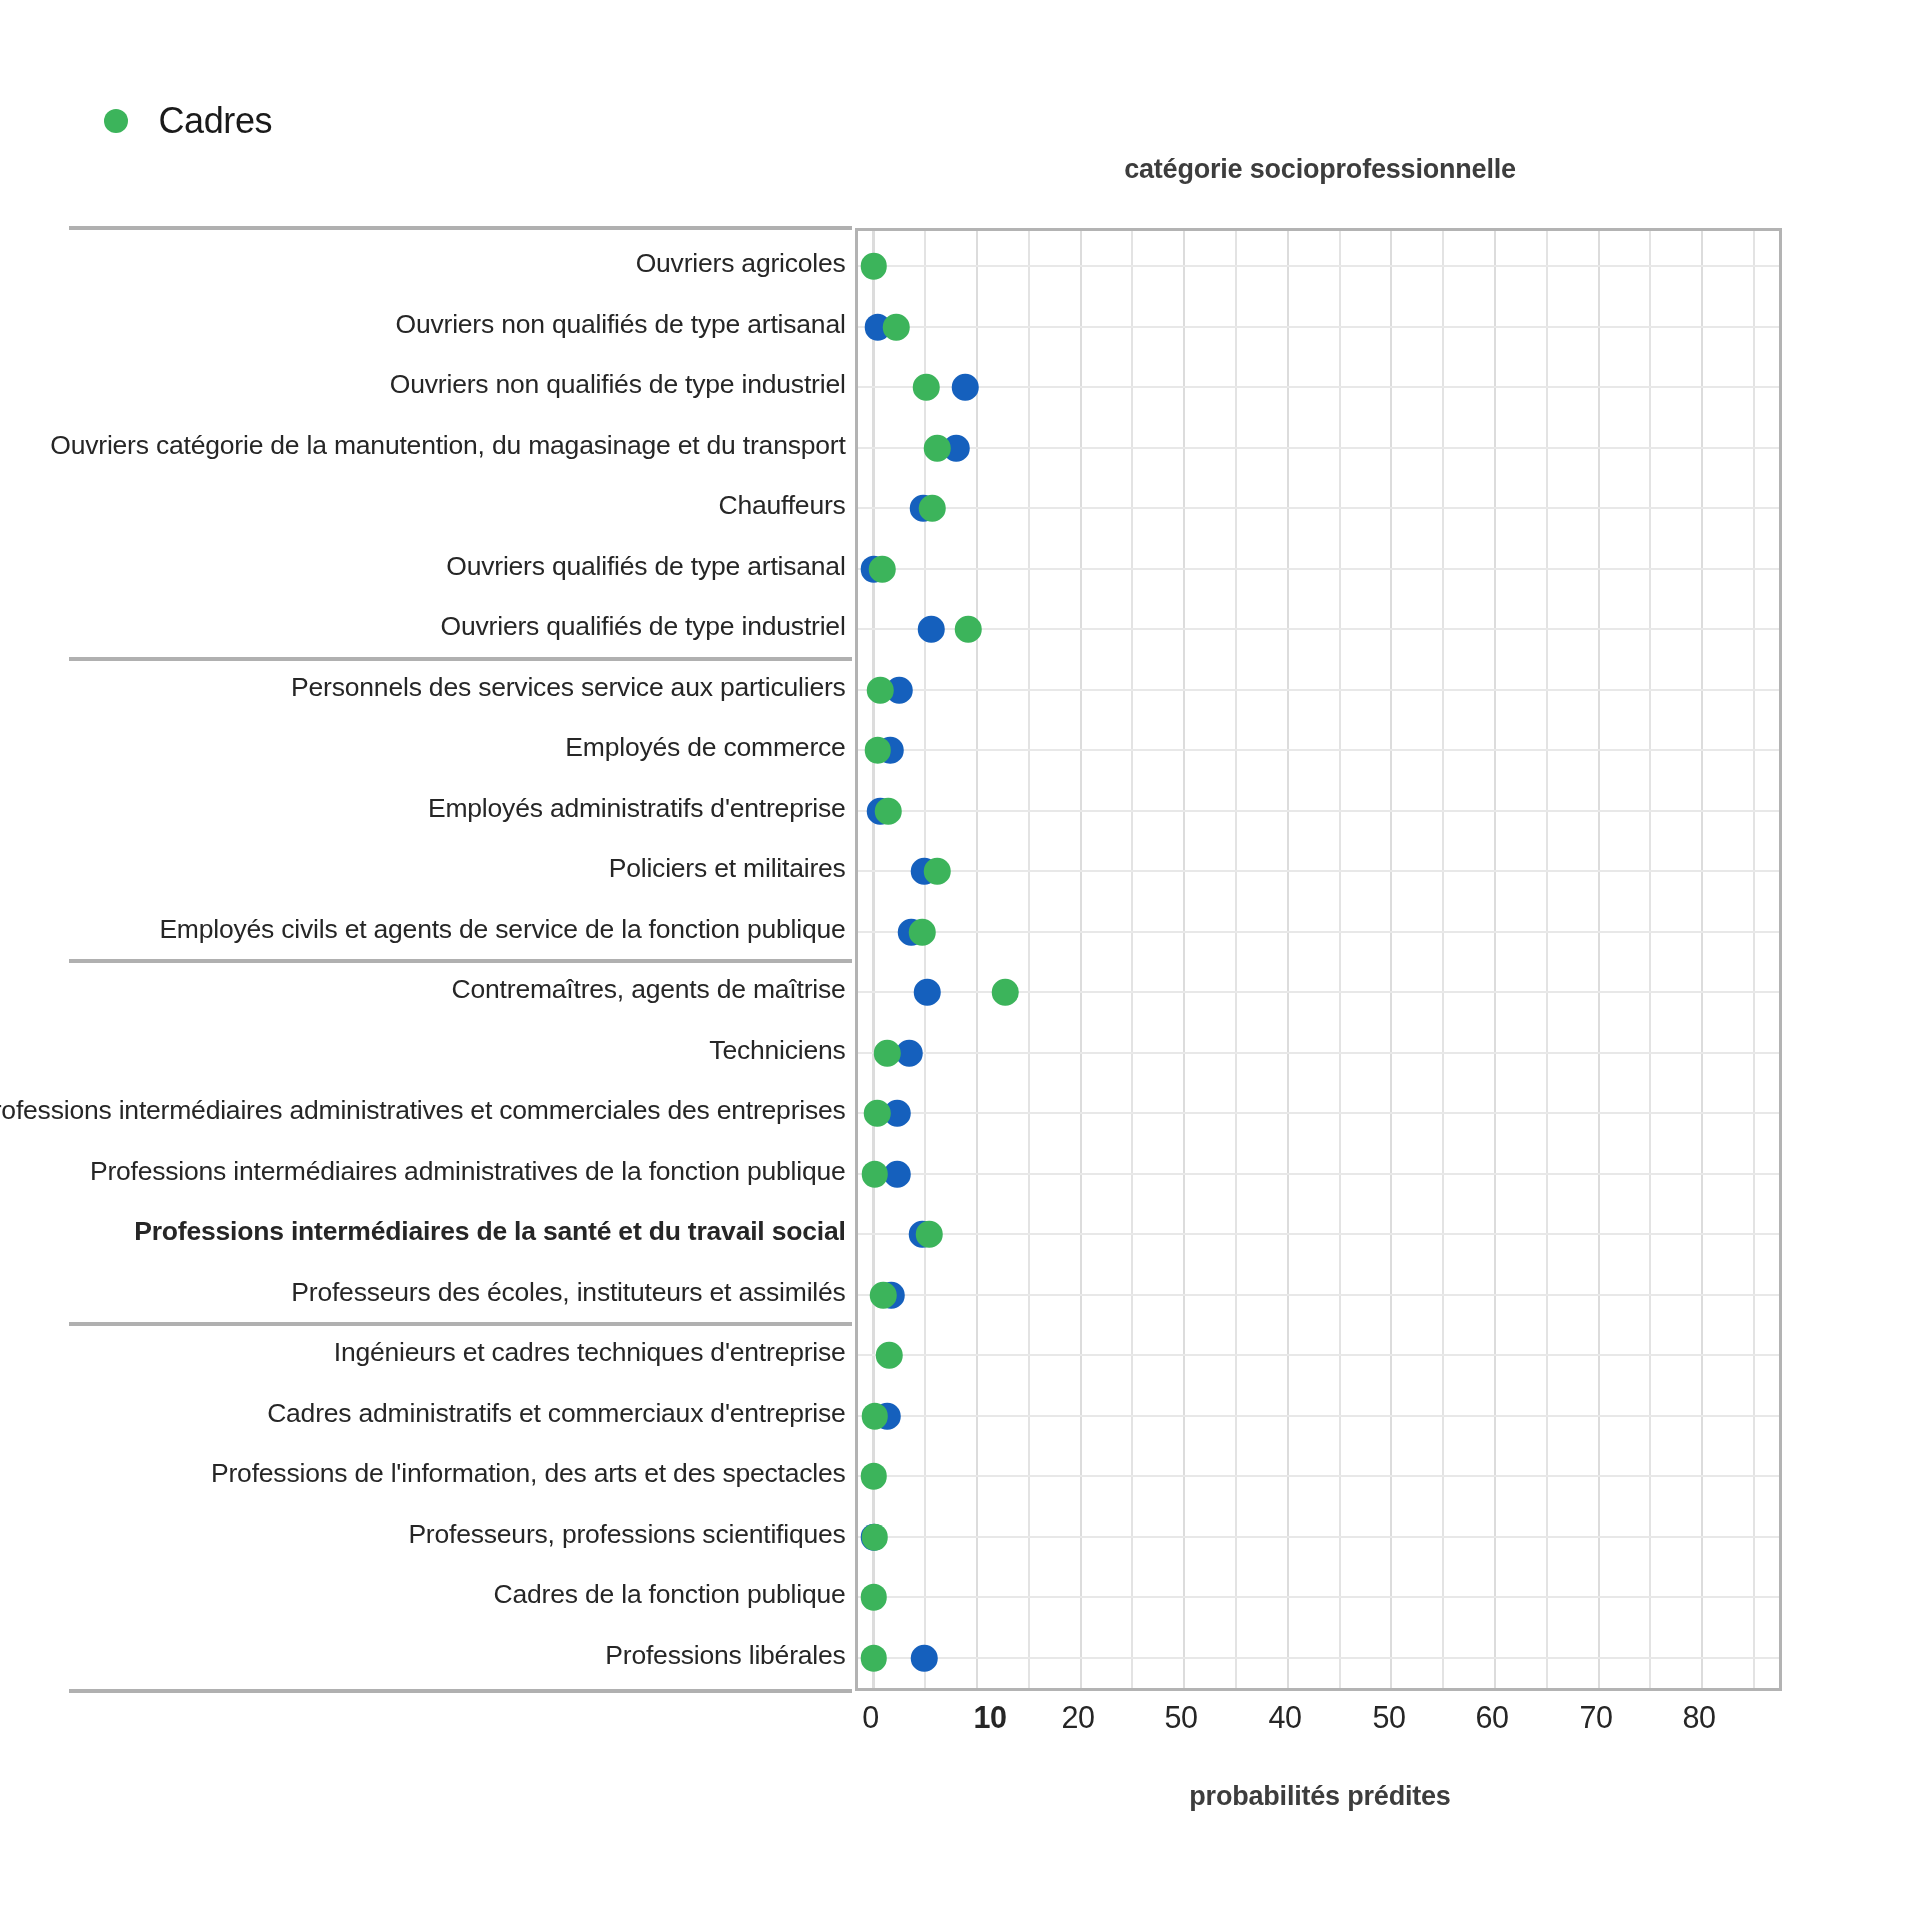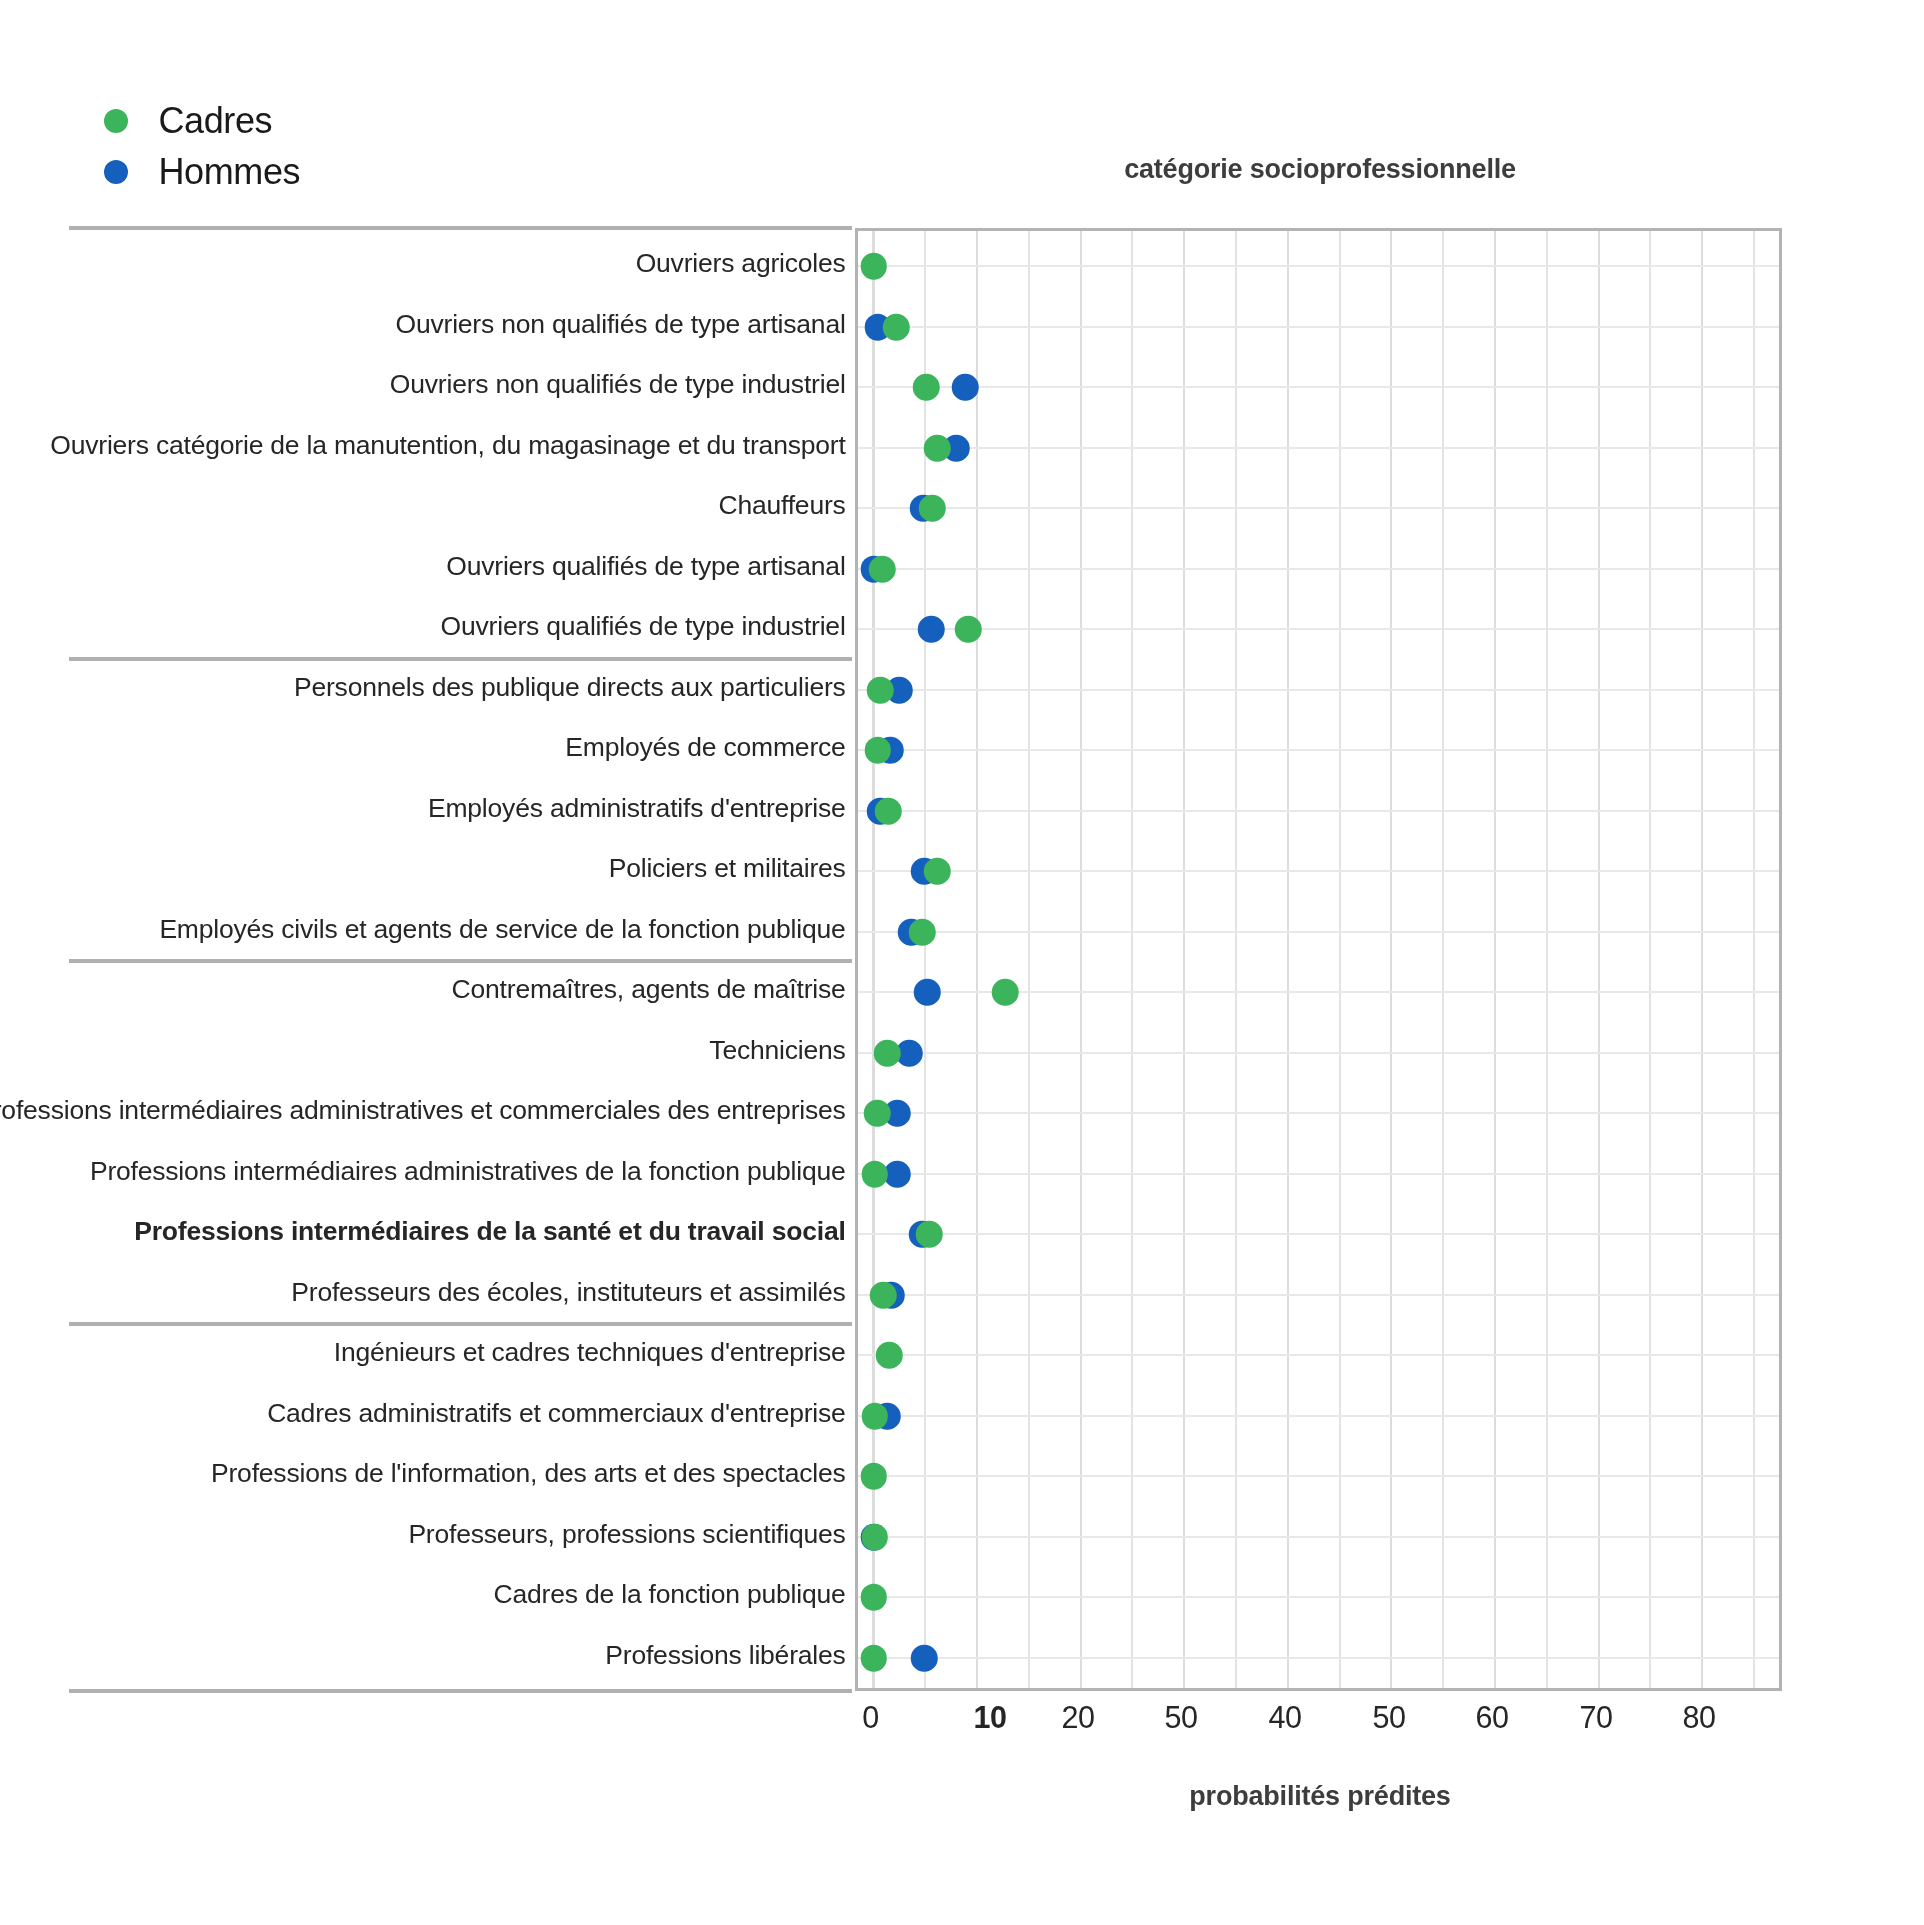--- a/index.html
+++ b/index.html
@@ -153,38 +153,34 @@
   }
 </style>
 </head>
 <body>
 
 <div id="legend">
   <div class="legend-row">
     <span class="legend-swatch" style="background:#3cb45b"></span>
     <span class="legend-label">Cadres</span>
   </div>
-  <div class="legend-row">
-    <span class="legend-swatch" style="background:#1560bd"></span>
-    <span class="legend-label">Hommes</span>
-  </div>
 </div>
 
 <div id="chart-title">catégorie socioprofessionnelle</div>
 <div id="x-axis-title">probabilités prédites</div>
 
 <div id="label-column">
     <div class="cat-label" style="top: 35px;">Ouvriers agricoles</div>
     <div class="cat-label" style="top: 96px;">Ouvriers non qualifiés de type artisanal</div>
     <div class="cat-label" style="top: 156px;">Ouvriers non qualifiés de type industriel</div>
     <div class="cat-label" style="top: 217px;">Ouvriers catégorie de la manutention, du magasinage et du transport</div>
     <div class="cat-label" style="top: 277px;">Chauffeurs</div>
     <div class="cat-label" style="top: 338px;">Ouvriers qualifiés de type artisanal</div>
     <div class="cat-label" style="top: 398px;">Ouvriers qualifiés de type industriel</div>
-    <div class="cat-label" style="top: 459px;">Personnels des publique directs aux particuliers</div>
+    <div class="cat-label" style="top: 459px;">Personnels des services service aux particuliers</div>
     <div class="cat-label" style="top: 519px;">Employés de commerce</div>
     <div class="cat-label" style="top: 580px;">Employés administratifs d'entreprise</div>
     <div class="cat-label" style="top: 640px;">Policiers et militaires</div>
     <div class="cat-label" style="top: 701px;">Employés civils et agents de service de la fonction publique</div>
     <div class="cat-label" style="top: 761px;">Contremaîtres, agents de maîtrise</div>
     <div class="cat-label" style="top: 822px;">Techniciens</div>
     <div class="cat-label" style="top: 882px;">Professions intermédiaires administratives et commerciales des entreprises</div>
     <div class="cat-label" style="top: 943px;">Professions intermédiaires administratives de la fonction publique</div>
     <div class="cat-label" style="top: 1003px; font-weight: bold;">Professions intermédiaires de la santé et du travail social</div>
     <div class="cat-label" style="top: 1064px;">Professeurs des écoles, instituteurs et assimilés</div>

